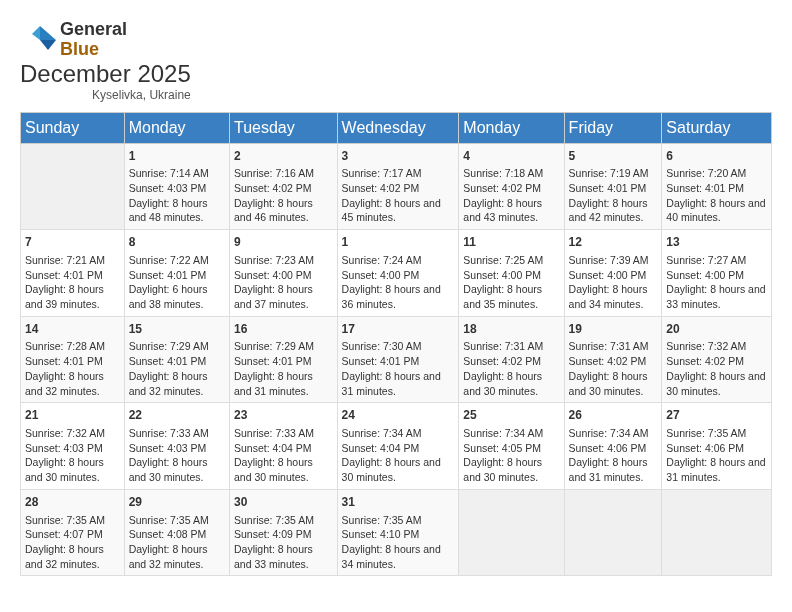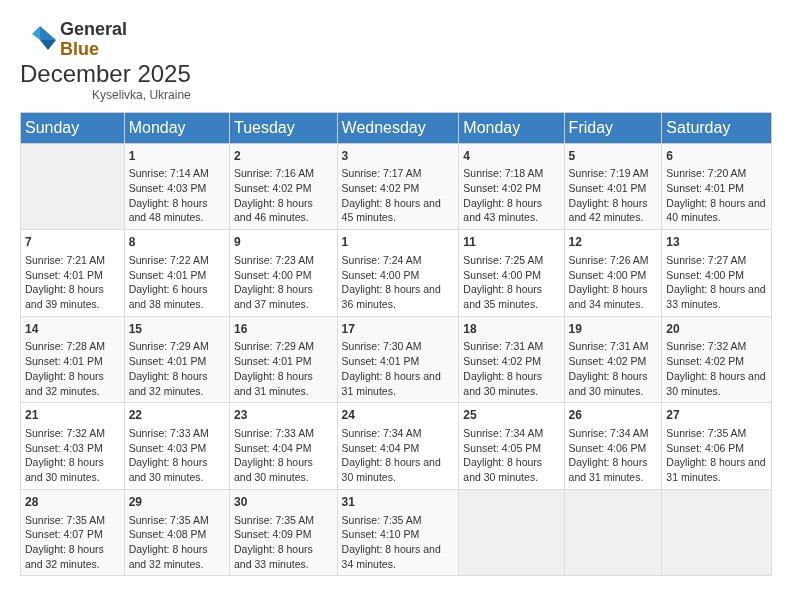--- a/index.html
+++ b/index.html
@@ -188,21 +188,21 @@
           <div>Daylight: 8 hours and 36 minutes.</div>
         </td>
         <td>
           <span class="day-num">11</span>
           <div>Sunrise: 7:25 AM</div>
           <div>Sunset: 4:00 PM</div>
           <div>Daylight: 8 hours and 35 minutes.</div>
         </td>
         <td>
           <span class="day-num">12</span>
-          <div>Sunrise: 7:26 AM</div>
+          <div>Sunrise: 7:39 AM</div>
           <div>Sunset: 4:00 PM</div>
           <div>Daylight: 8 hours and 34 minutes.</div>
         </td>
         <td>
           <span class="day-num">13</span>
           <div>Sunrise: 7:27 AM</div>
           <div>Sunset: 4:00 PM</div>
           <div>Daylight: 8 hours and 33 minutes.</div>
         </td>
       </tr>

